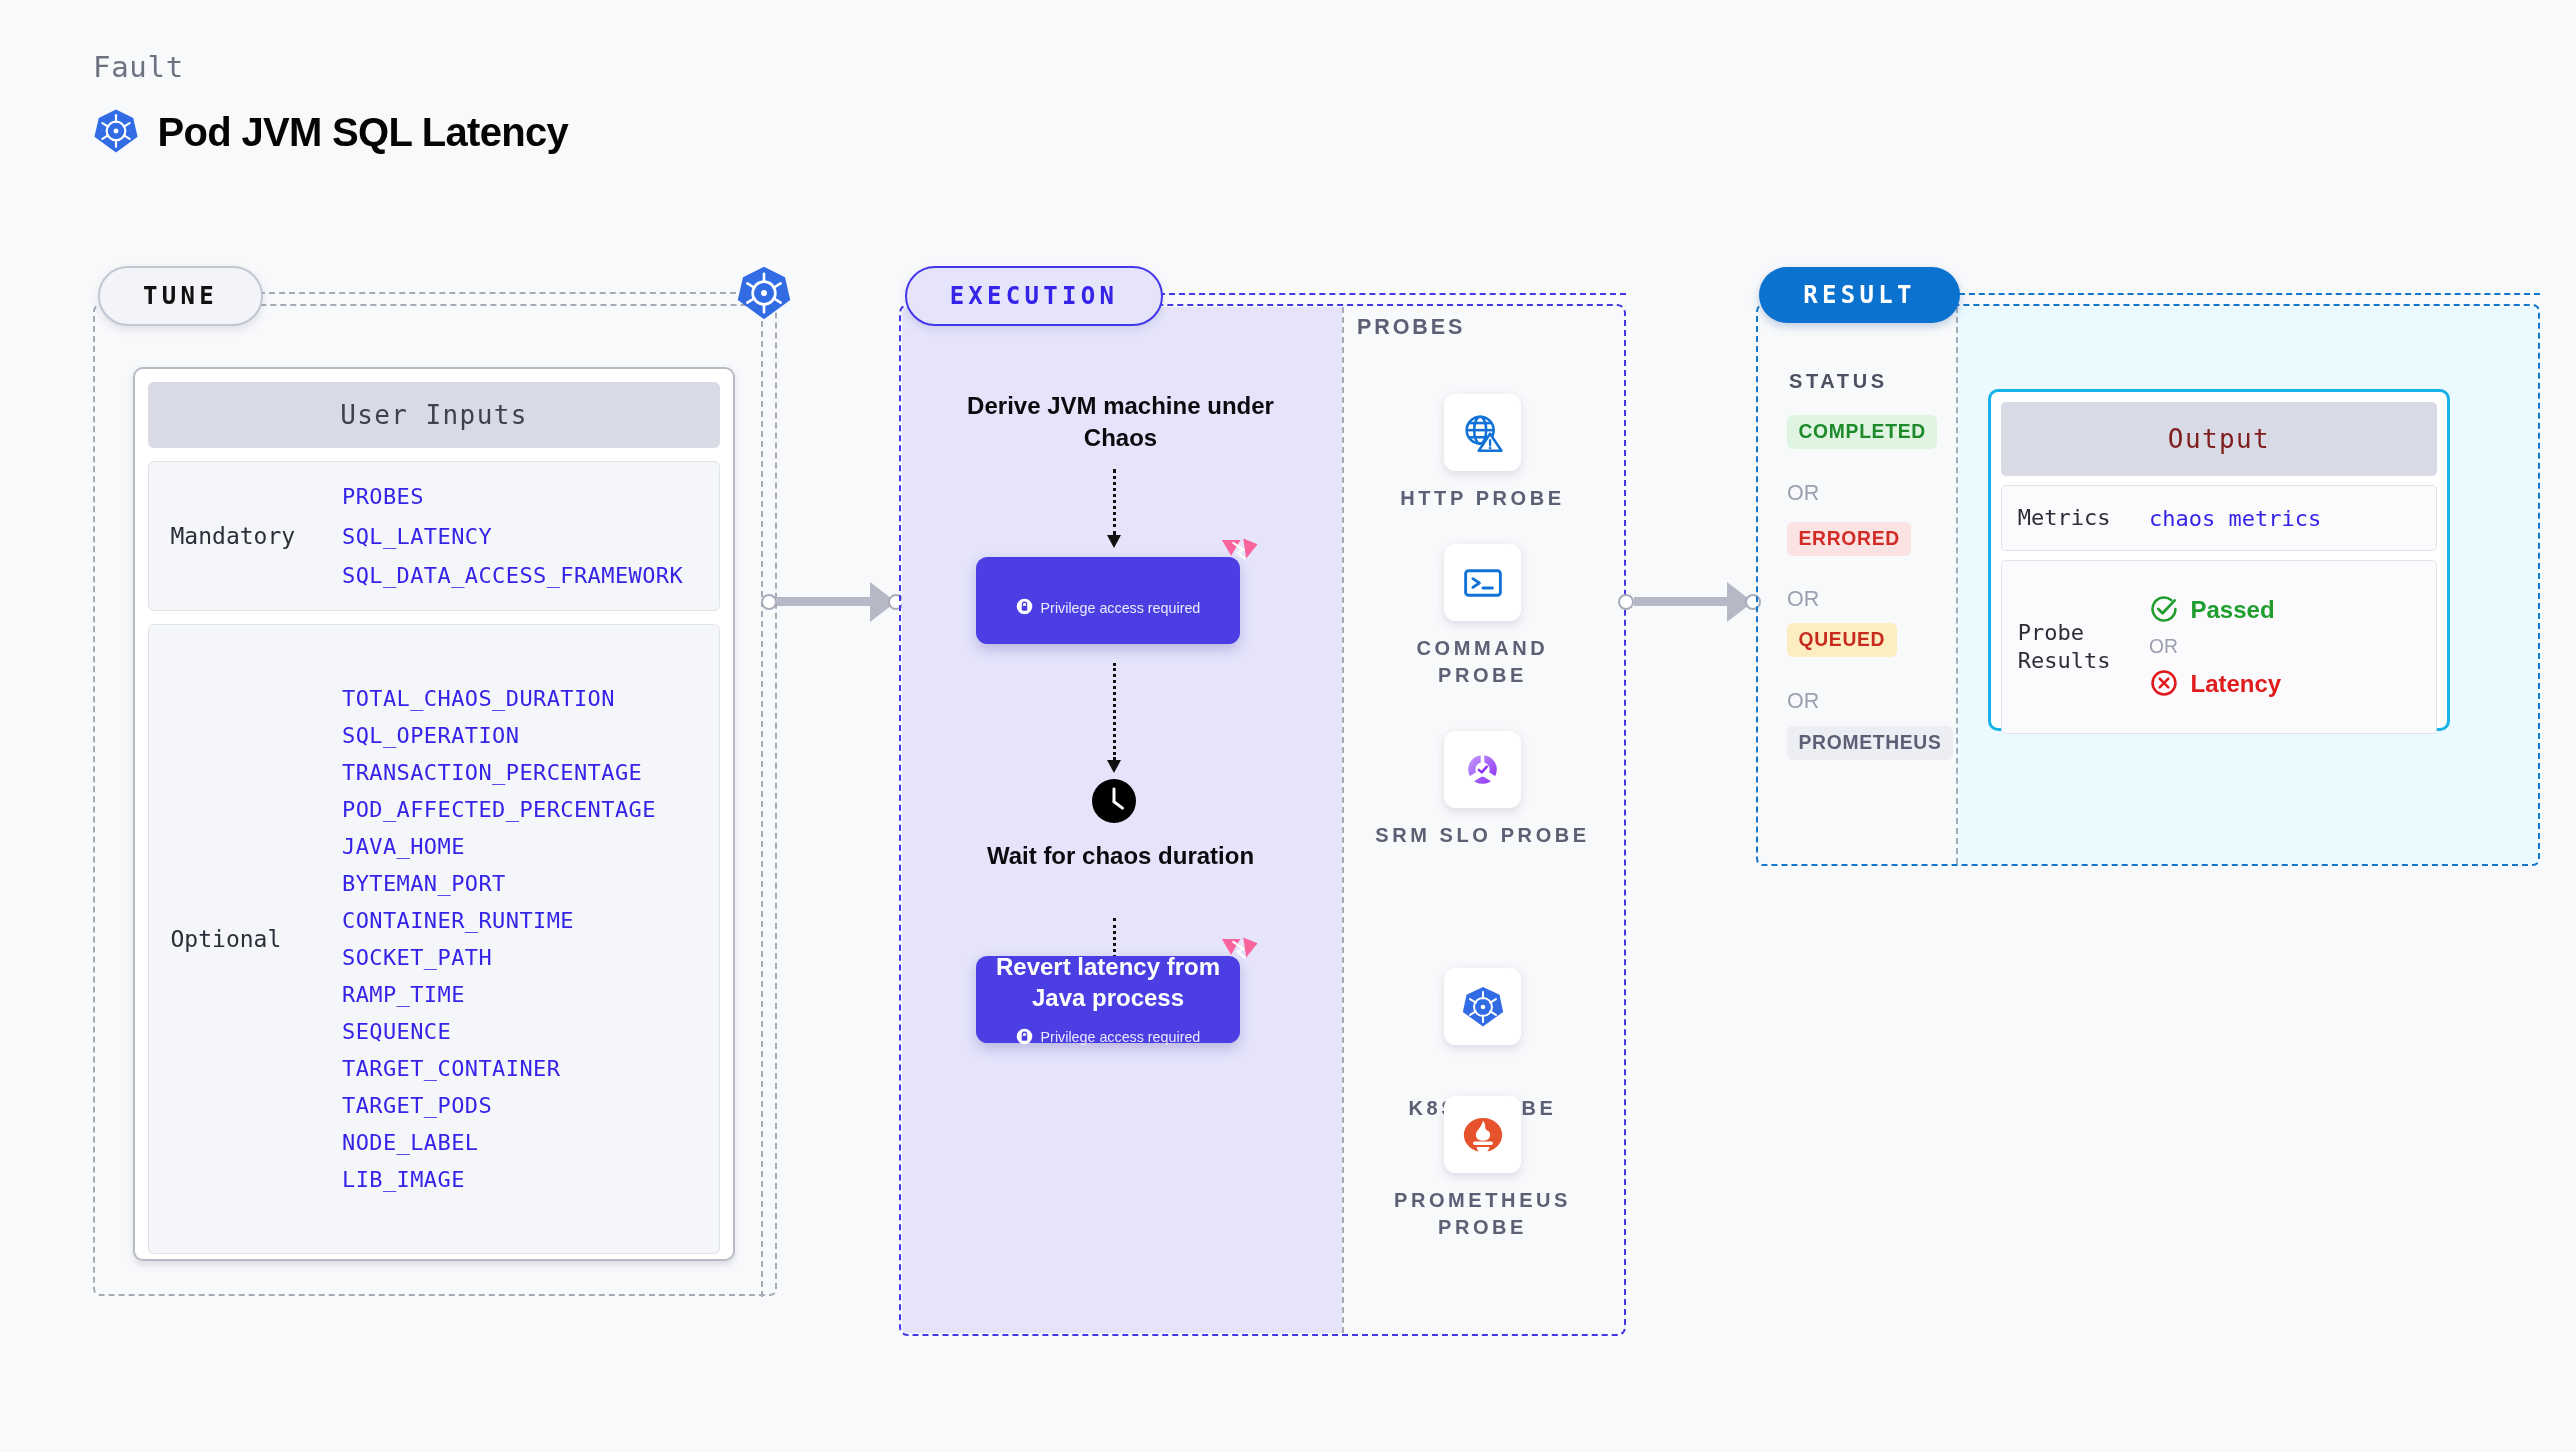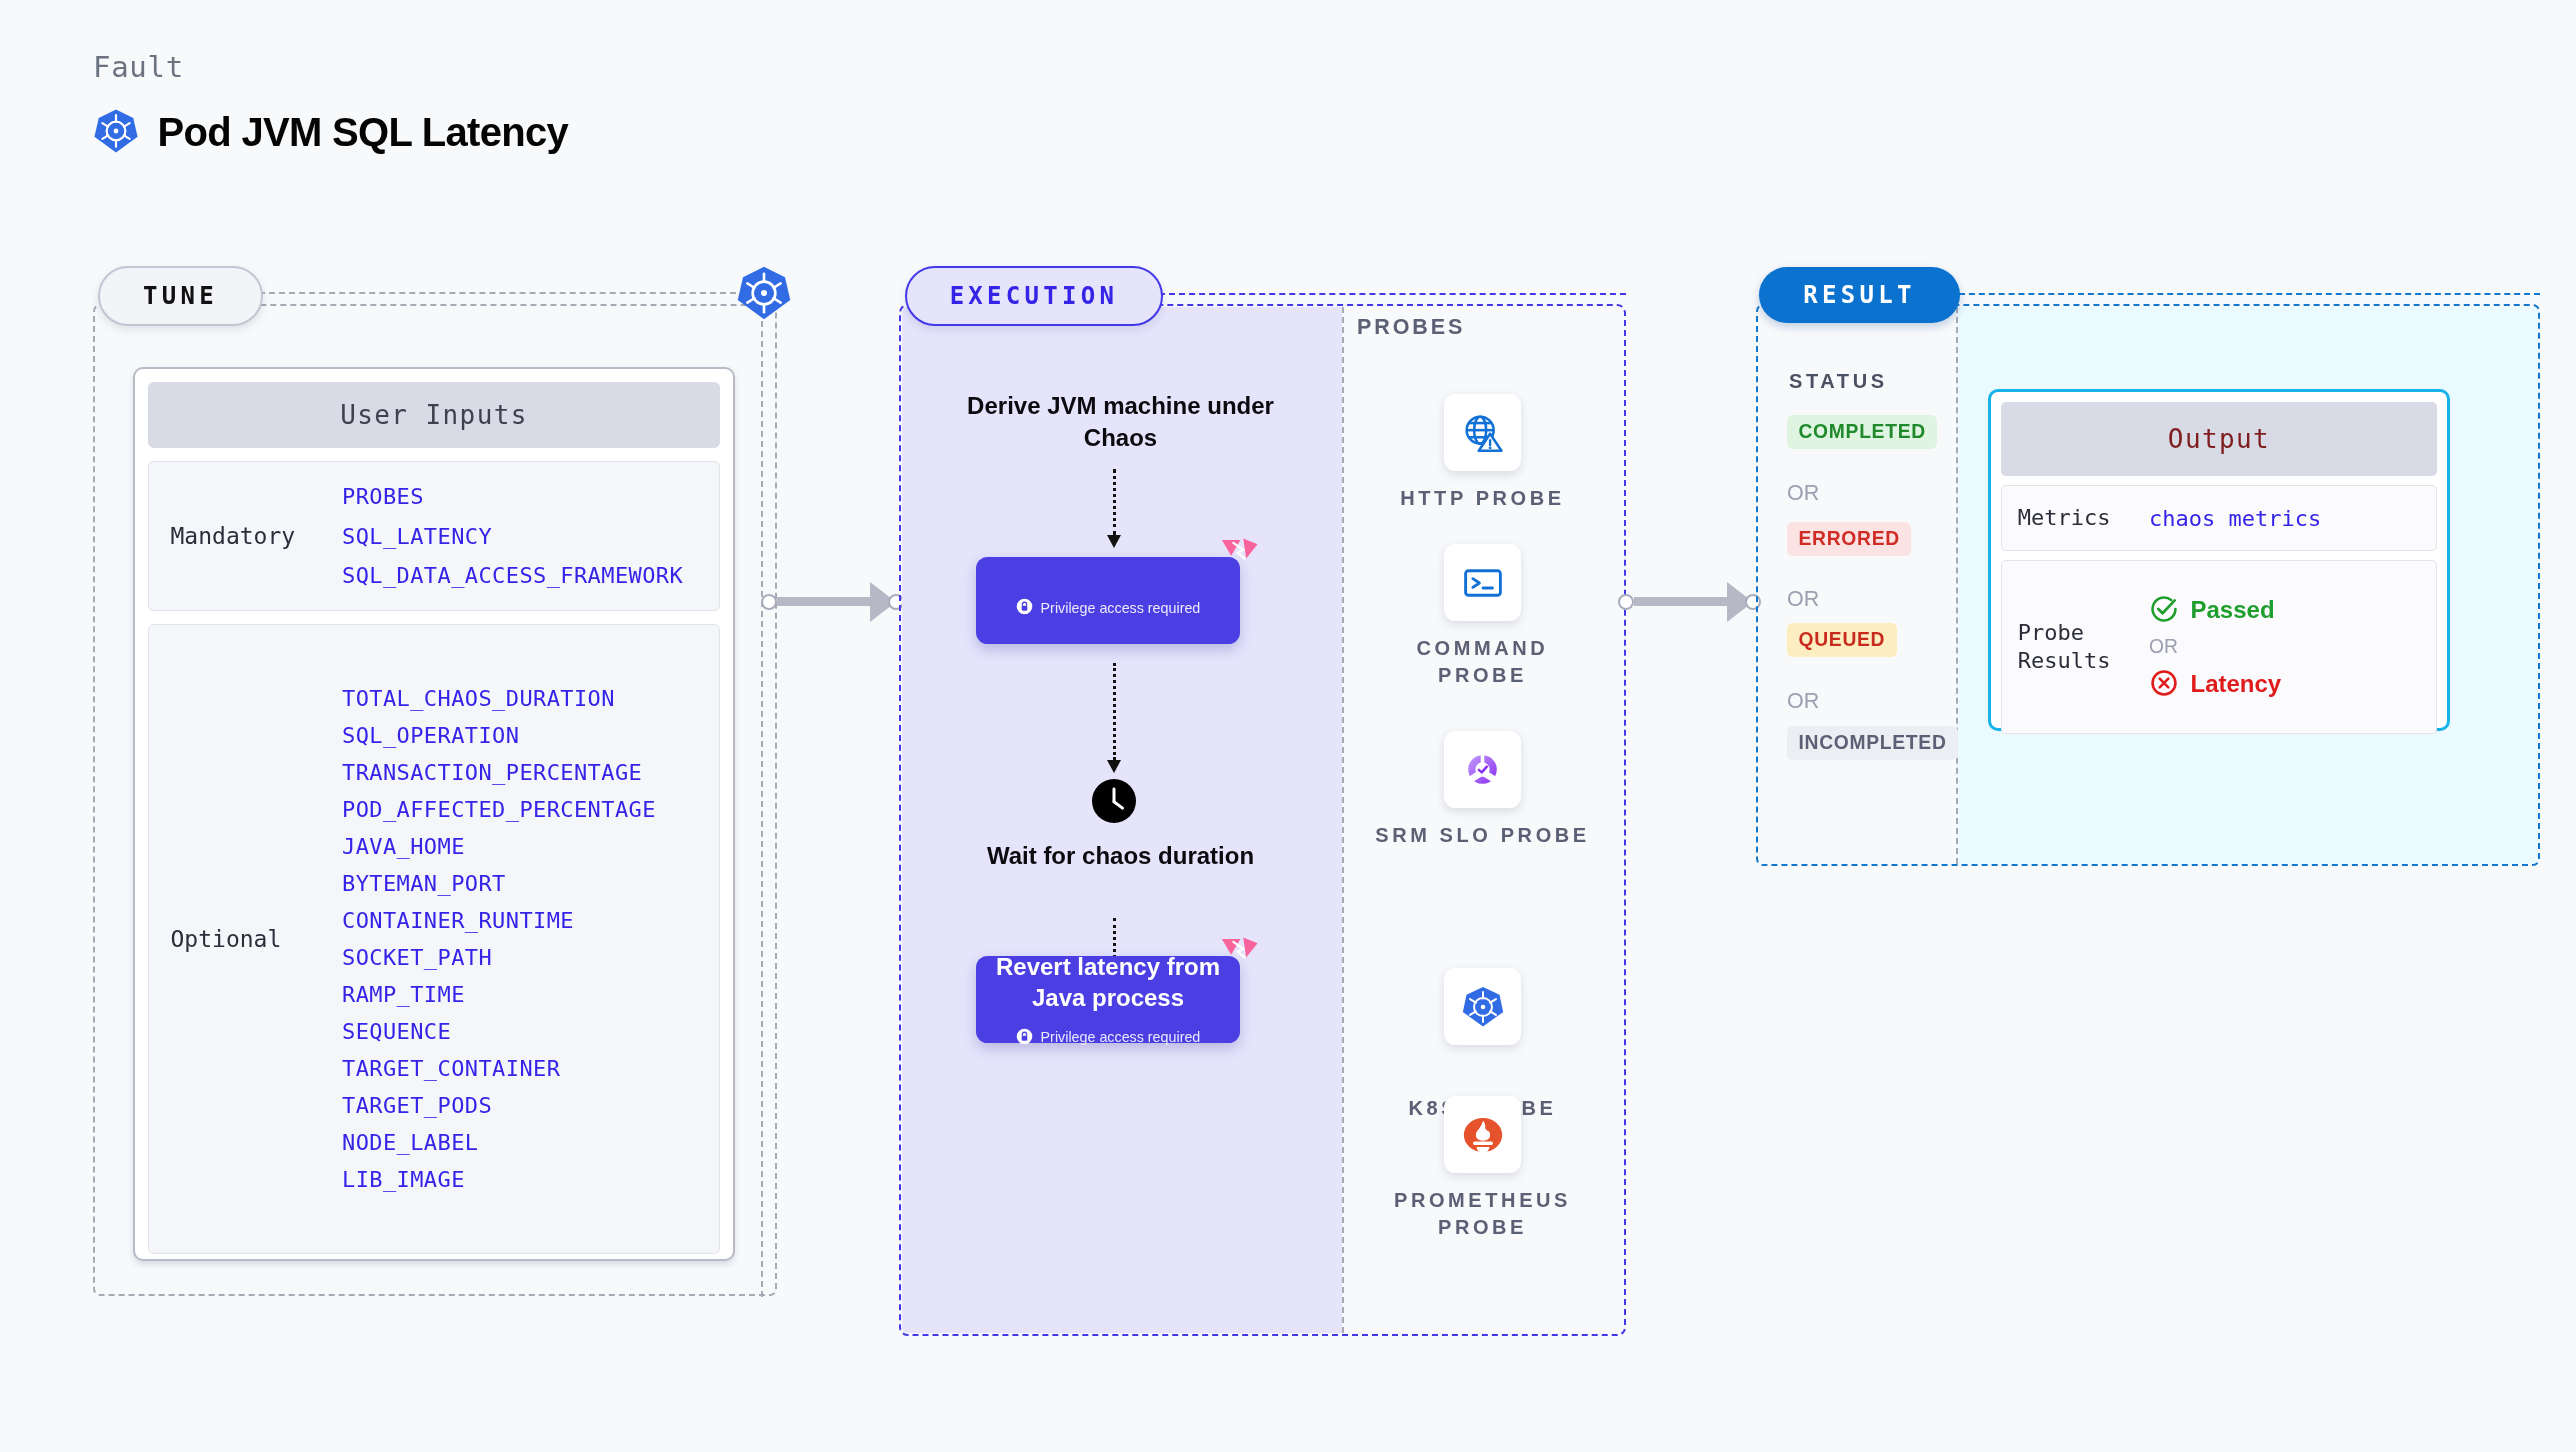--- a/index.html
+++ b/index.html
@@ -457,21 +457,21 @@
 <div id="result-pill" class="pill">RESULT</div>
 
 <div id="status-label">STATUS</div>
 
 <div class="status-badge" id="badge-completed" style="left:1787px;top:415px;background:#dff5e1;color:#1f8a2b;">COMPLETED</div>
 <div class="or-text" style="left:1787px;top:481px;">OR</div>
 <div class="status-badge" id="badge-errored" style="left:1787px;top:522px;background:#fbe3e3;color:#d12b26;">ERRORED</div>
 <div class="or-text" style="left:1787px;top:587px;">OR</div>
 <div class="status-badge" id="badge-queued" style="left:1787px;top:623px;background:#fdeec2;color:#c92a1e;">QUEUED</div>
 <div class="or-text" style="left:1787px;top:689px;">OR</div>
-<div class="status-badge" id="badge-incompleted" style="left:1787px;top:726px;background:#eceef4;color:#5c6075;">INCOMPLETED</div>
+<div class="status-badge" id="badge-incompleted" style="left:1787px;top:726px;background:#eceef4;color:#5c6075;">PROMETHEUS</div>
 
 <div id="output-card">
   <div id="output-header" class="mono">Output</div>
 
   <div class="out-row" style="height:66px;">
     <div class="out-key mono">Metrics</div>
     <div class="out-val mono">chaos metrics</div>
   </div>
 
   <div class="out-row" style="height:174px;">

